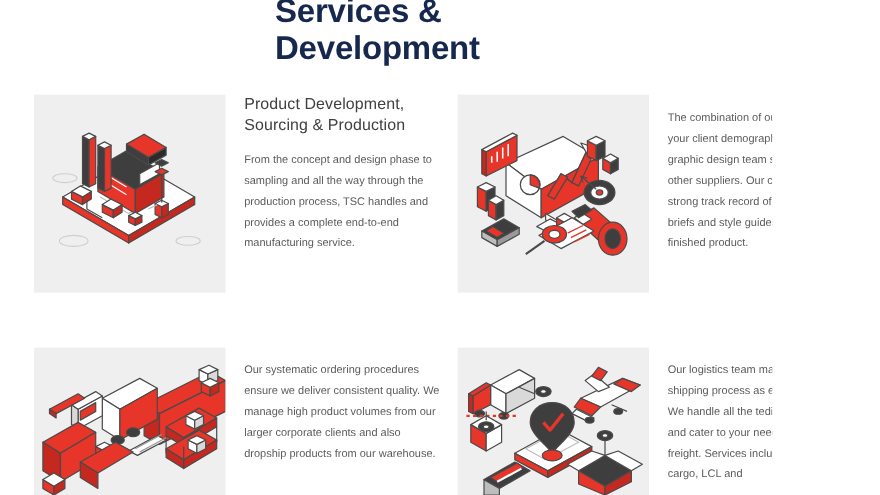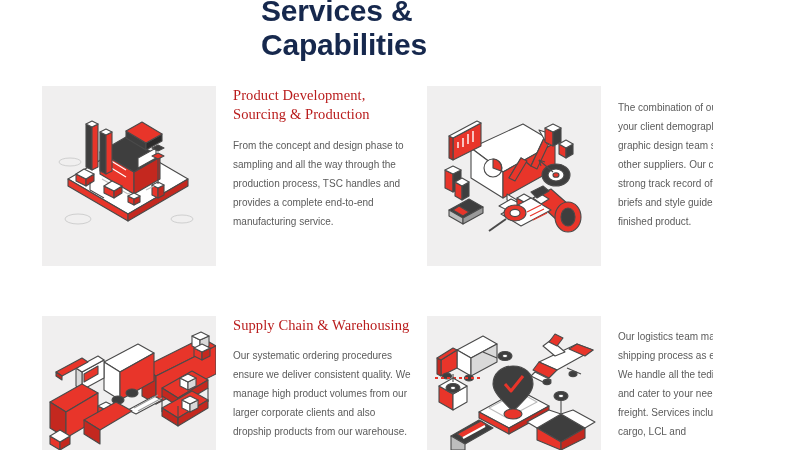--- a/index.html
+++ b/index.html
@@ -2,21 +2,21 @@
 <html><head>
 <meta charset="utf-8">
 <style>
   * { margin:0; padding:0; box-sizing:border-box; }
   html,body{
     width:800px; height:450px;
     background:#ffffff;
     font-family:"Liberation Sans", sans-serif;
     overflow:hidden;
   }
-  #page{ position:relative; width:702px; height:450px; overflow:hidden;margin-left:11px; }
+  #page{ position:relative; width:702px; height:450px; overflow:hidden; }
 
   
   .section-title{
     position:absolute;
     left:250px; top:-6px;
     width:320px;
     color:#16284d;
     font-size:30px;
     font-weight:bold;
     line-height:34px;
@@ -38,46 +38,45 @@
     width:174px; height:180px;
     background:#f0efef;
     overflow:hidden;
   }
   .card.c2 .illus, .card.c3 .illus{ height:134px; }
 
   .card-body{
     position:absolute; left:191px; top:0; width:183px;
   }
   .card-title{
-    color:#b91c1c;
+    color:#404040;
     font-size:14.5px;
     font-weight:normal;
     line-height:19px;
     letter-spacing:0.1px;
-    font-family:Liberation Serif, serif;
   }
   .card-text{
     margin-top:12px;
     color:#5b5b5b;
     font-size:10px;
     line-height:19px;
   }
   .card.c2 .card-text, .card.c3 .card-text{ margin-top:11px; }
 
   
   .illus svg{ display:block; width:100%; height:100%; }
 </style>
 </head>
 <body>
 
 <div id="page">
 
   <div class="section-title">
     <div>Services &amp;</div>
-    <div>Capabilities</div>
+    <div>Development</div>
   </div>
 
   <div class="grid">
 
     <div class="card c0">
       <div class="illus">
         <svg viewBox="0 0 174 180">
           <g stroke="#4a4a4a" stroke-width="1.1" fill="none" stroke-linejoin="round">
 
             <g stroke="#cfcfcf" stroke-width="1">
@@ -289,21 +288,20 @@
             <path d="M8 120 L18 126 L18 134 L8 128 Z" fill="#e8352a"></path>
             <path d="M18 126 L28 120 L28 128 L18 134 Z" fill="#c4281f"></path>
             <path d="M8 120 L18 114 L28 120 L18 126 Z" fill="#ffffff"></path>
 
             <path d="M42 104 L74 86 L90 95 L58 114 Z" fill="#e8352a"></path>
             <path d="M42 104 L42 118 L58 128 L58 114 Z" fill="#c4281f"></path>
           </g>
         </svg>
       </div>
       <div class="card-body">
-        <div class="card-title">Supply Chain &amp; Warehousing</div>
         <div class="card-text">Our systematic ordering procedures ensure we deliver consistent quality. We manage high product volumes from our larger corporate clients and also dropship products from our warehouse.</div>
       </div>
     </div>
 
     <div class="card c3">
       <div class="illus">
         <svg viewBox="0 0 174 134">
           <g stroke="#4a4a4a" stroke-width="1.1" fill="none" stroke-linejoin="round">
 
             <path d="M30 34 L56 20 L70 28 L44 42 Z" fill="#ffffff"></path>

